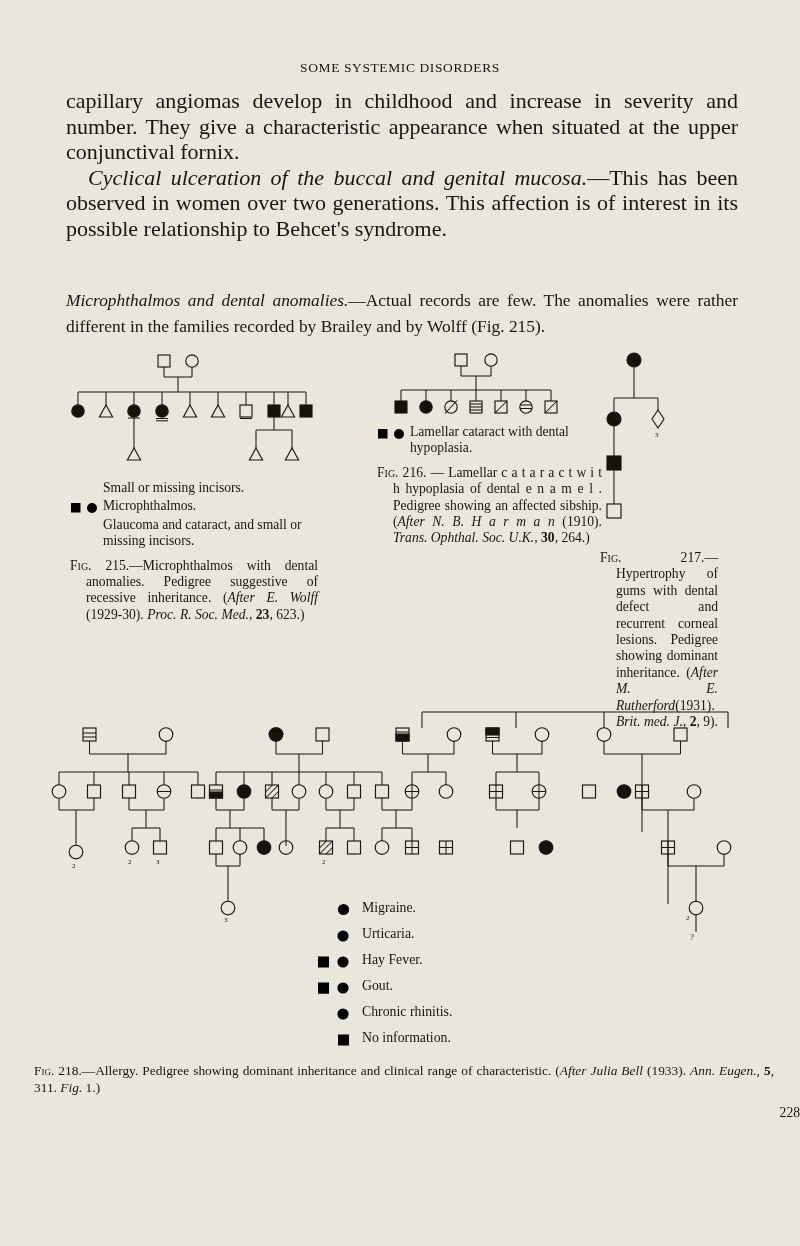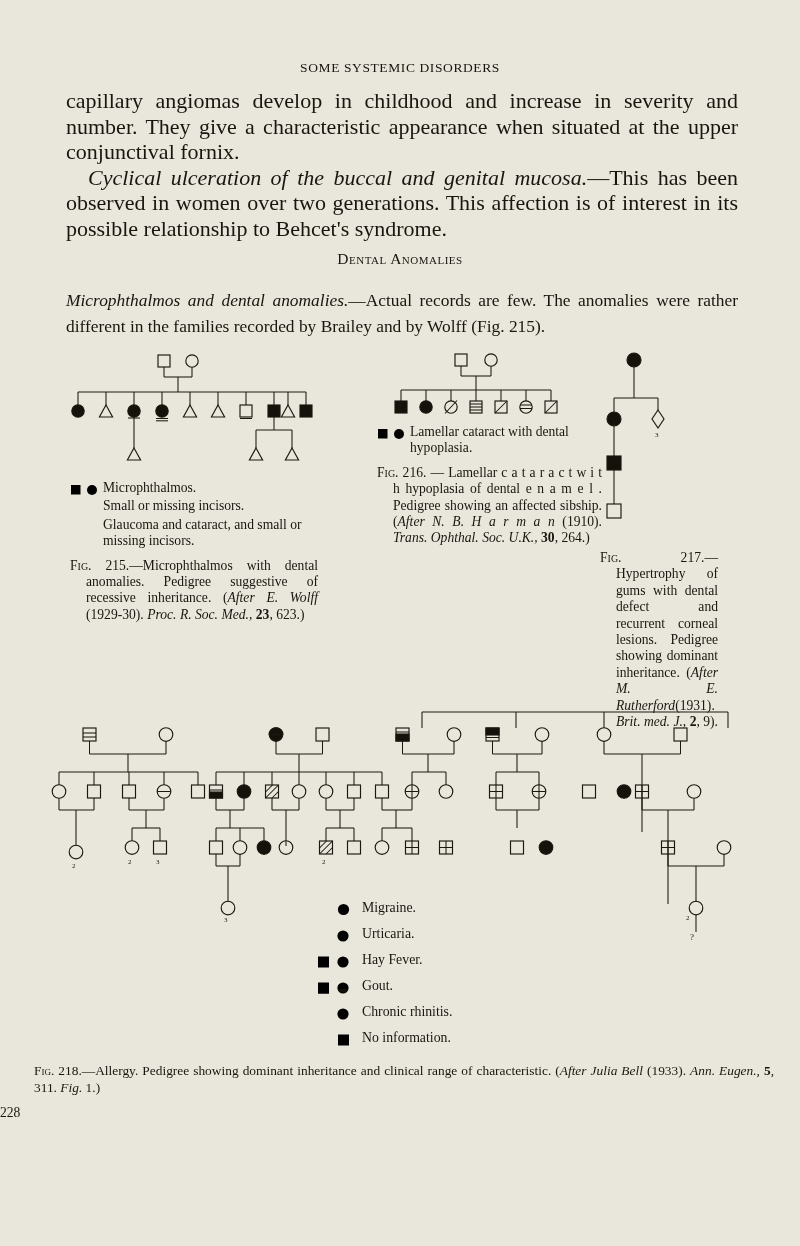--- a/index.html
+++ b/index.html
@@ -58,21 +58,21 @@
   #fig218{position:absolute;left:34px;top:706px;width:740px;}
   #fig218 .legend218{position:absolute;left:262px;top:190px;font-size:13.8px;line-height:24px;}
   #fig218 .legend218 .lsym{width:54px;text-align:right;padding-right:12px;}
 
   .fcap{
     position:absolute;left:34px;top:1063px;width:740px;
     font-size:13.4px;line-height:16.6px;text-align:justify;
   }
 
   .folio{
-    position:absolute;left:0;top:1105px;width:800px;text-align:left;
+    position:absolute;left:0;top:1105px;width:800px;text-align:right;
     font-size:13.6px;
   }
 
   svg{display:block;overflow:visible;}
   .ped{shape-rendering:geometricPrecision;}
   .ped line,.ped path.ln{stroke:#1b1810;stroke-width:1.05;fill:none;}
   .ped .shape{stroke:#1b1810;stroke-width:1.15;fill:none;}
   .ped .filled{fill:#15120b;}
   .ped text{font-family:"Liberation Serif",serif;font-size:7px;fill:#1b1810;}
 
@@ -83,21 +83,20 @@
 
 <div class="page">
 
   <div class="runhead sc">SOME SYSTEMIC DISORDERS</div>
 
   <div class="bodytext">
     <p>capillary angiomas develop in childhood and increase in severity and number. They give a characteristic appearance when situated at the upper conjunctival fornix.</p>
     <p><i>Cyclical ulceration of the buccal and genital mucosa.</i><span>—This has been observed in women over two generations. This affection is of interest in its possible relationship to Behcet's syndrome.</span></p>
   </div>
 
-  <div class="secthead sc">Dental Anomalies</div>
 
   <div class="intro">
     <i>Microphthalmos and dental anomalies.</i><span>—Actual records are few. The anomalies were rather different in the families recorded by Brailey and by Wolff (Fig. 215).</span>
   </div>
 
   <div class="figcol" id="col1">
 
     <svg class="ped" width="248" height="128" viewBox="0 0 248 128">
 
       <rect class="shape" x="88" y="3" width="12" height="12"></rect>
@@ -143,33 +142,33 @@
       <line x1="186" y1="78" x2="186" y2="96"></line>
       <line x1="222" y1="78" x2="222" y2="96"></line>
       <path class="shape" d="M186 96 L192.6 108 L179.4 108 Z"></path>
       <path class="shape" d="M222 96 L228.6 108 L215.4 108 Z"></path>
     </svg>
 
     <div class="legend">
       <div class="lrow">
         <div class="lsym">
           <svg class="isym" width="28" height="13" viewBox="0 0 28 13">
+            <line x1="1" y1="7" x2="11" y2="7"></line>
+          </svg>
+        </div>
+        <div class="ltxt">Small or missing incisors.</div>
+      </div>
+      <div class="lrow">
+        <div class="lsym">
+          <svg class="isym" width="28" height="13" viewBox="0 0 28 13">
             <rect class="shape filled" x="1" y="2" width="9.5" height="9.5"></rect>
             <circle class="shape filled" cx="22" cy="7" r="5"></circle>
           </svg>
         </div>
         <div class="ltxt">Microphthalmos.</div>
-      </div>
-      <div class="lrow">
-        <div class="lsym">
-          <svg class="isym" width="28" height="13" viewBox="0 0 28 13">
-            <line x1="1" y1="7" x2="11" y2="7"></line>
-          </svg>
-        </div>
-        <div class="ltxt">Small or missing incisors.</div>
       </div>
       <div class="lrow">
         <div class="lsym">
           <svg class="isym" width="28" height="13" viewBox="0 0 28 13">
             <line x1="1" y1="5" x2="11" y2="5"></line>
             <line x1="1" y1="9" x2="11" y2="9"></line>
           </svg>
         </div>
         <div class="ltxt">Glaucoma and cataract, and small or missing incisors.</div>
       </div>

